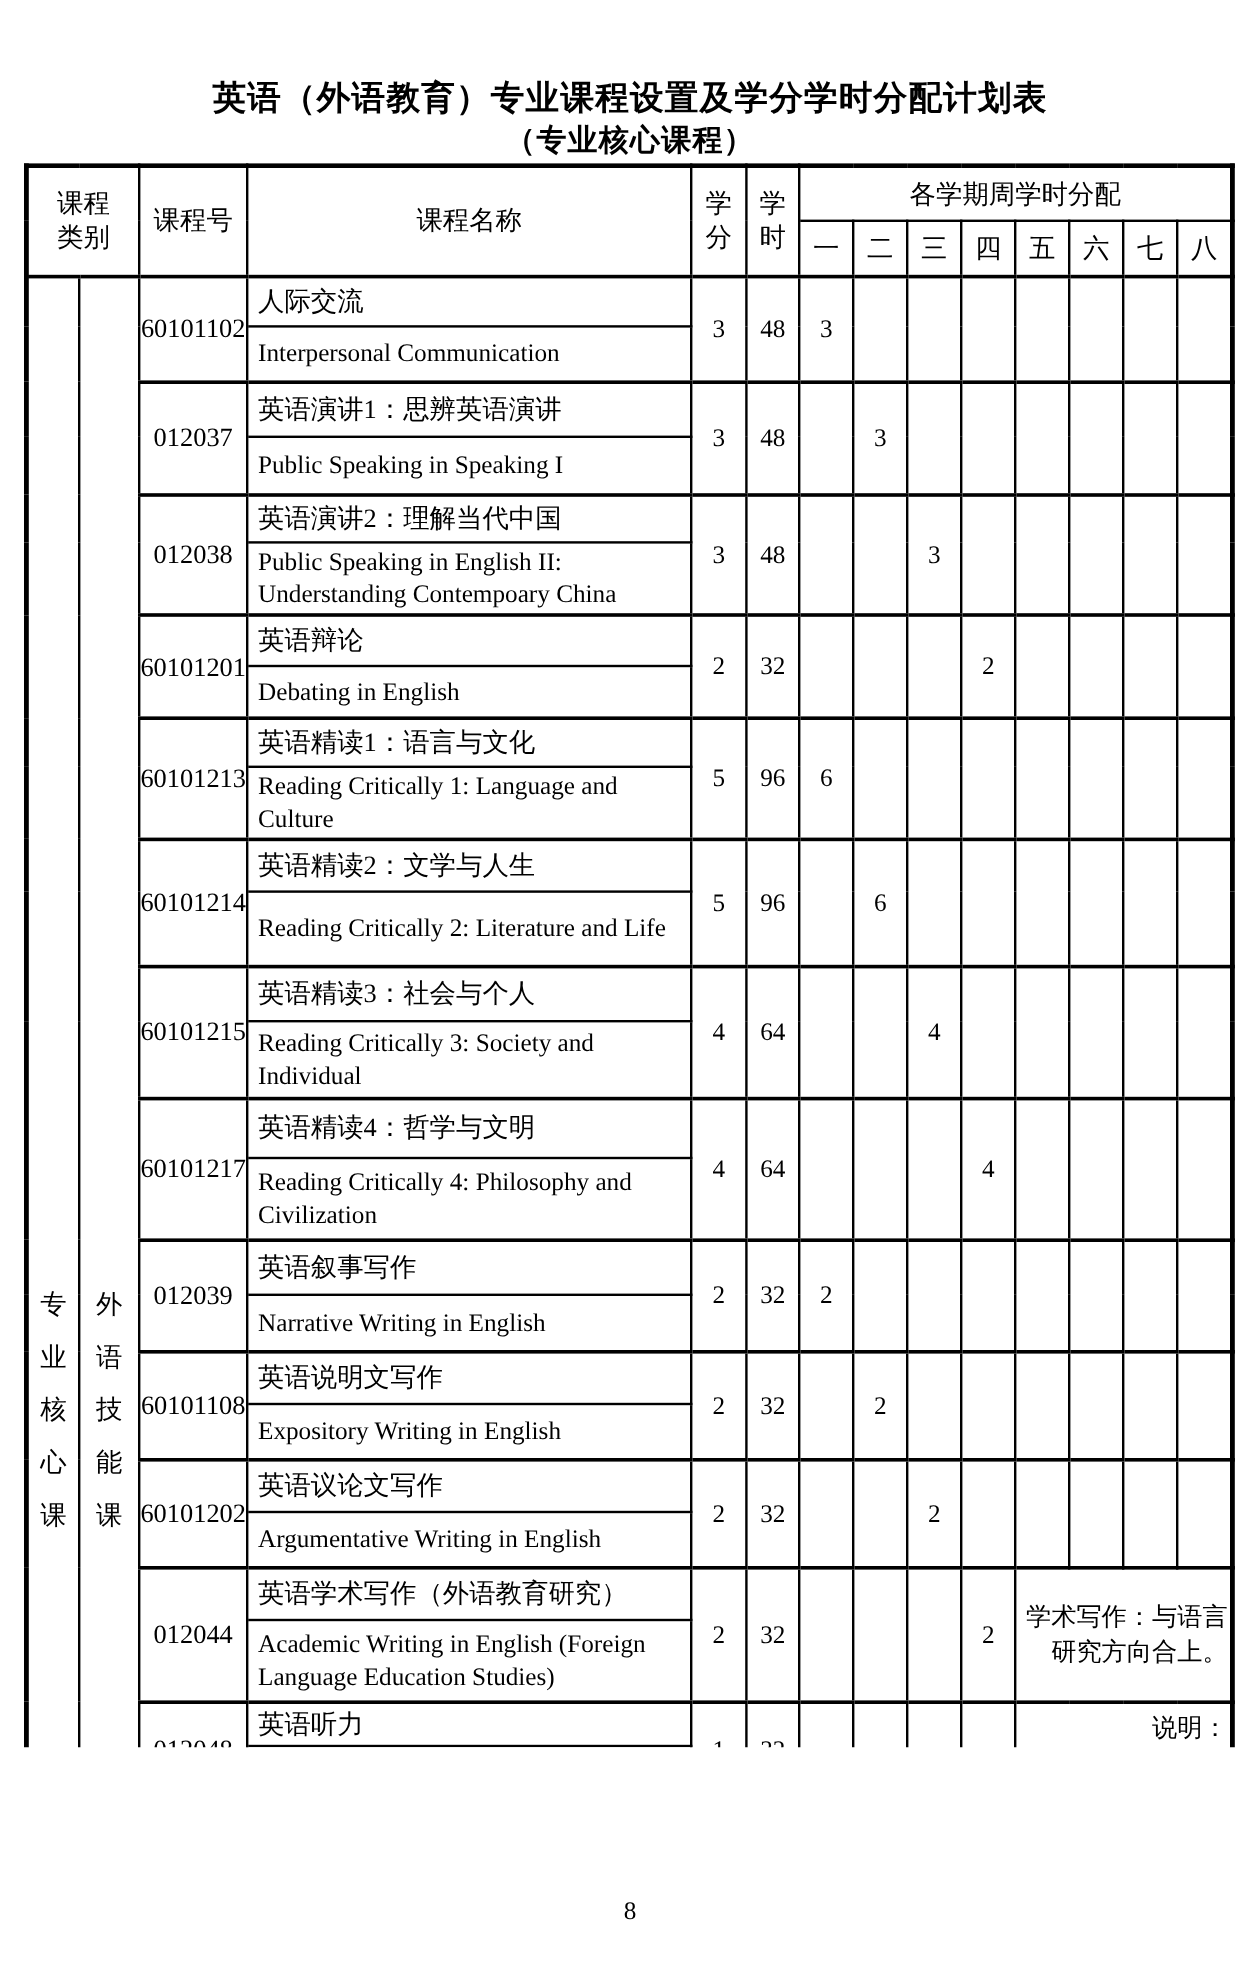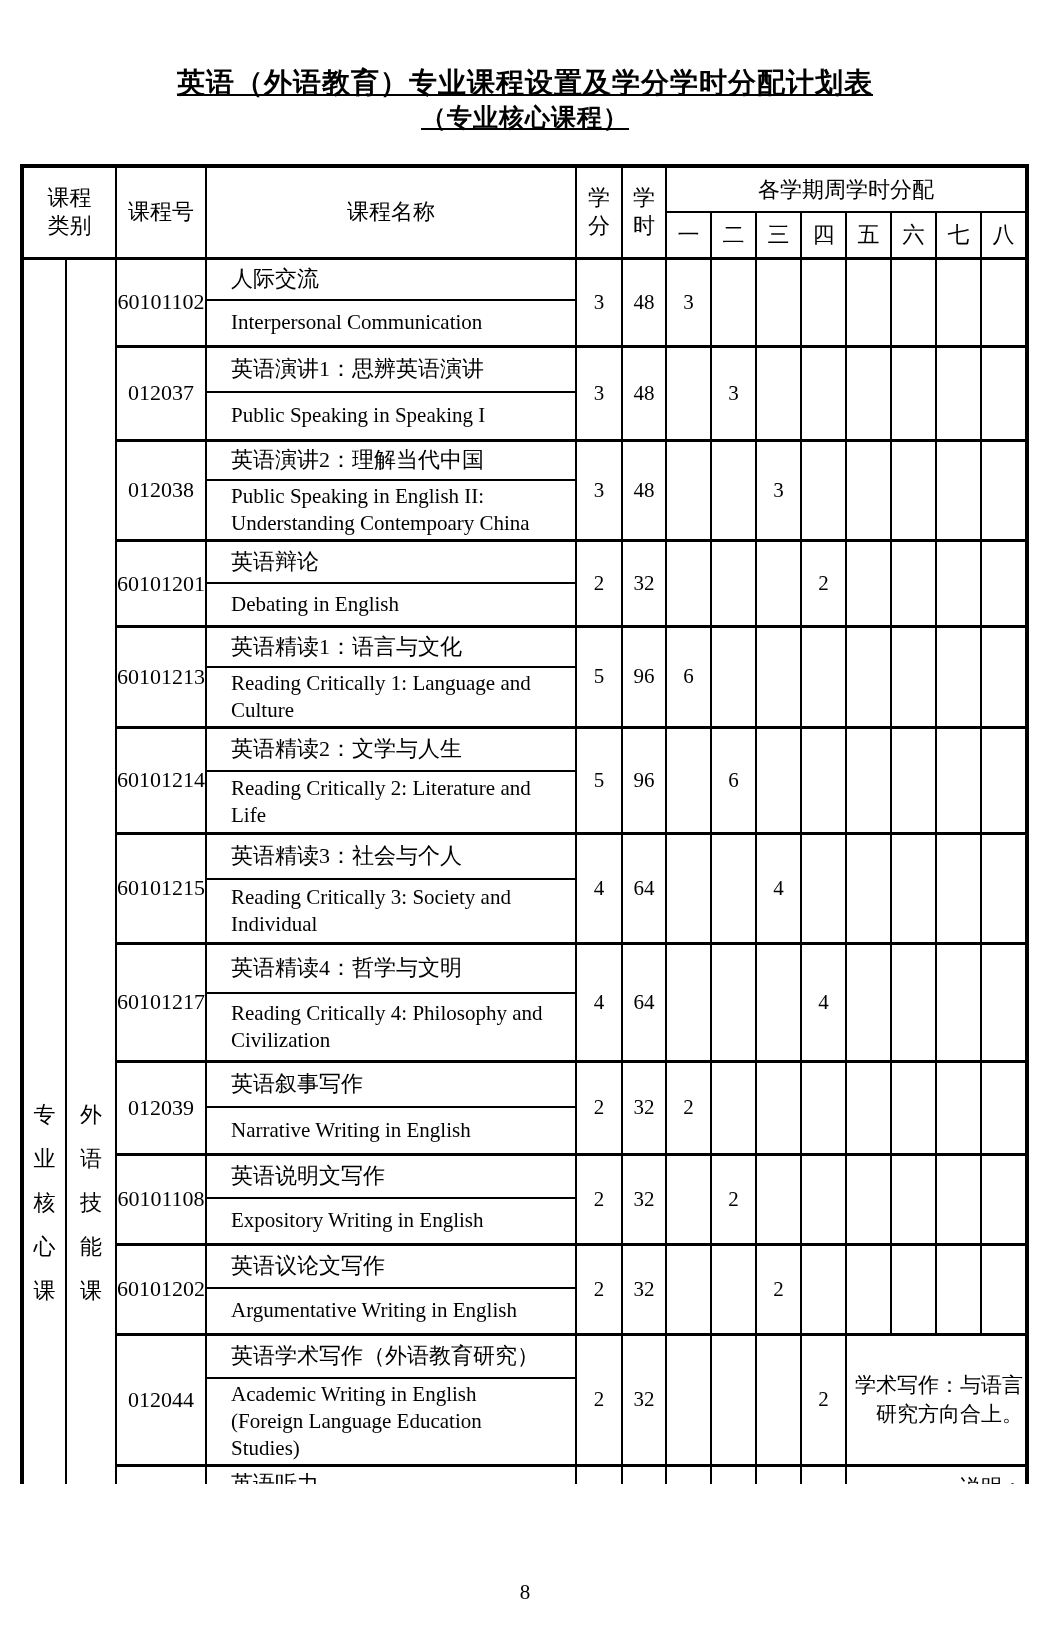--- a/index.html
+++ b/index.html
@@ -1,35 +1,35 @@
 <!DOCTYPE html>
 <html><head>
 <meta charset="utf-8">
 <style>
   html,body { margin:0; padding:0; }
   body {
     width:1050px; height:1650px; background:#ffffff; color:#000;
     position:relative; overflow:hidden;
     font-family:"Liberation Serif","DejaVu Serif",serif;
   }
-  .title-block { position:absolute; top:64px; left:0; width:1050px; text-align:center; font-weight:bold;text-decoration:underline; }
+  .title-block { position:absolute; top:64px; left:0; width:1050px; text-align:center; font-weight:bold; }
   .title-line1 { font-size:28px; line-height:38px; letter-spacing:1px; }
   .title-line2 { font-size:25px; line-height:32px; letter-spacing:1px; }
 
-  .table-clip { position:absolute; left:20px; top:164px; width:1012px; height:1320px; overflow:hidden; }
+  .table-clip { position:absolute; left:20px; top:136px; width:1012px; height:1320px; overflow:hidden; }
 
   table.sched { border-collapse:collapse; table-layout:fixed; width:1005px; border:4px solid #000; }
   .sched th, .sched td {
     border:2px solid #000; padding:0; font-weight:normal; font-size:22px;
     text-align:center; vertical-align:middle; overflow:hidden;
   }
   .sched tr.course-top td { border-top:3px solid #000; }
   .sched tr.hdr2 th { border-bottom:3px solid #000; }
   th.pre { white-space:pre-line; line-height:28px; }
-  td.name { text-align:left; padding:2px 24px; }
+  td.name { text-align:left; padding:2px 8px; }
   td.zh { font-size:22px; }
   td.en { font-size:21px; line-height:27px; }
   td.code { font-size:22px;margin-top:26px; }
   td.num { font-size:21px; }
   td.note { text-align:right; font-size:21px; line-height:29px; padding:2px 2px 2px 7px; white-space:pre-line; }
   td.note-top { vertical-align:top; padding-top:6px; }
   td.cat { vertical-align:top;margin-top:28px; }
   .vtext { width:26px; margin:833px auto 0 auto; line-height:44px; font-size:22px; word-break:break-all; text-align:center; }
   .page-num { position:absolute; top:1580px; left:0; width:1050px; text-align:center; font-size:21px; }
 </style>

